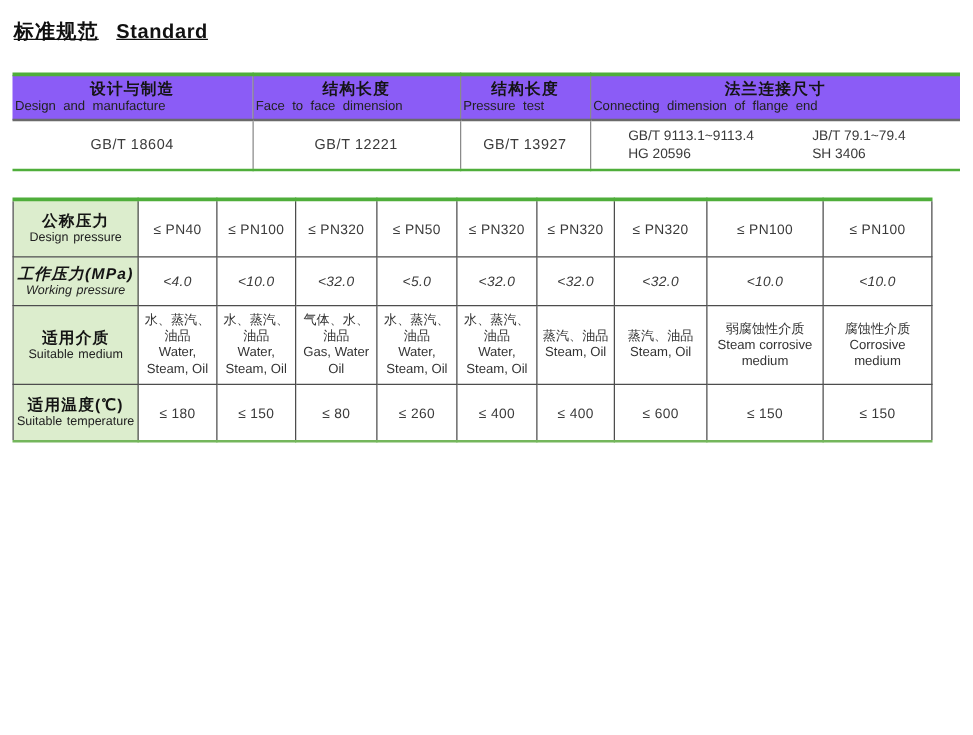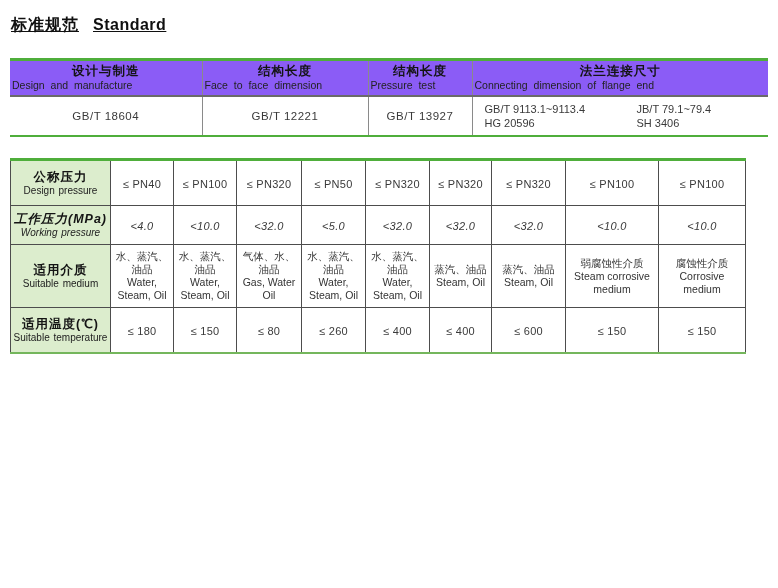--- a/index.html
+++ b/index.html
@@ -16,21 +16,21 @@
       border-top:3px solid #4fae3b;border-bottom:2px solid #4fae3b;}
   .t1 th{background:#8b5cf6;height:32px;padding:1px 2px;vertical-align:middle;
          border-bottom:2px solid #6a6a6a;font-weight:normal;}
   .t1 td{height:36px;padding:1px 2px;vertical-align:middle;}
   .t1 th + th, .t1 td + td{border-left:1px solid #8a8a8a;}
   .hzh{display:block;font-size:12.5px;font-weight:bold;color:#141414;text-align:center;letter-spacing:1px;line-height:15px;}
   .hen{display:block;font-size:10.5px;color:#222;text-align:left;word-spacing:3px;line-height:13px;}
   .val{display:block;font-size:11.5px;color:#3a3a3a;text-align:center;letter-spacing:0.5px;}
   .flangewrap{display:flex;align-items:center;}
   .fblock{font-size:11px;color:#3a3a3a;line-height:14px;text-align:left;white-space:nowrap;}
-  .fblock.left{margin-left:10px;width:152px;}
+  .fblock.left{margin-left:28px;width:152px;}
   .fblock.right{width:120px;}
 
   
   .t2{position:absolute;left:10px;top:158px;width:735px;
       border-top:3px solid #4fae3b;border-bottom:2px solid #74b65c;border-radius:19px;}
   .t2 td{border:1px solid #4d4d4d;vertical-align:middle;padding:1px 2px;text-align:center;}
   .t2 td.rowhead{background:#dcedcd;}
   .rzh{display:block;font-size:12.5px;font-weight:bold;color:#141414;letter-spacing:1px;line-height:16px;}
   .ren{display:block;font-size:10px;color:#222;line-height:12px;word-spacing:1px;}
   .r-nominal td{height:42px;}

